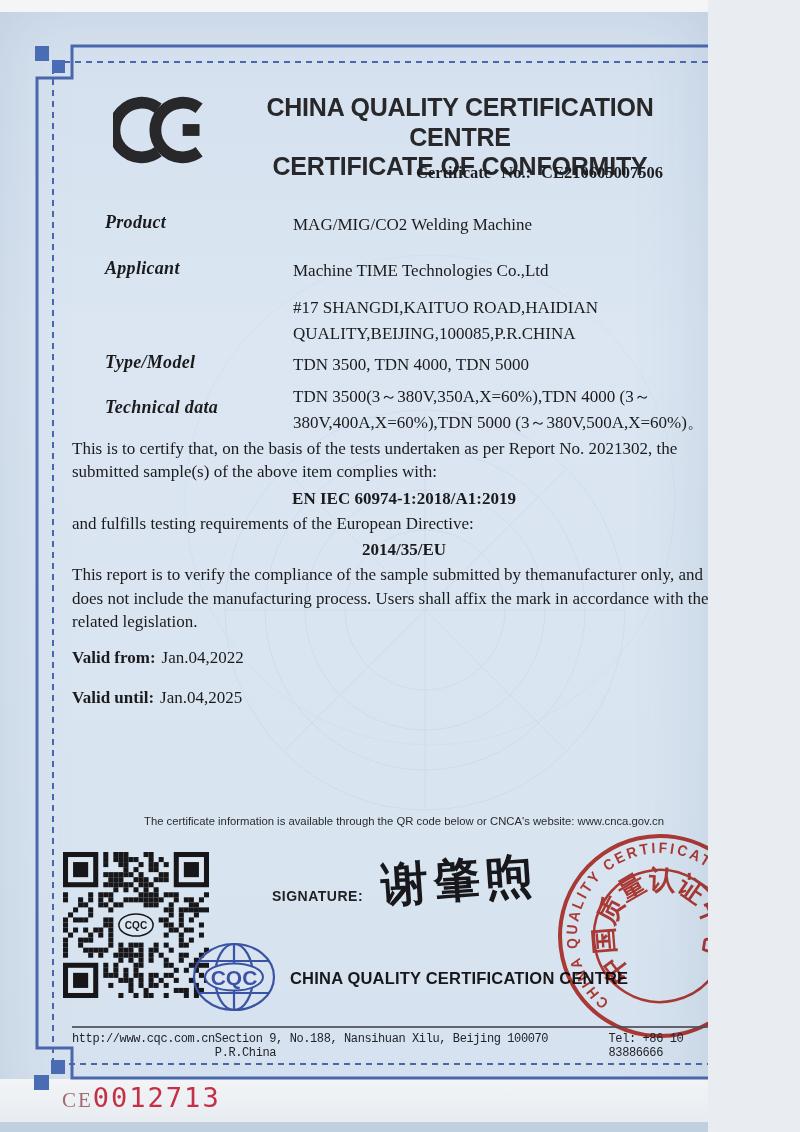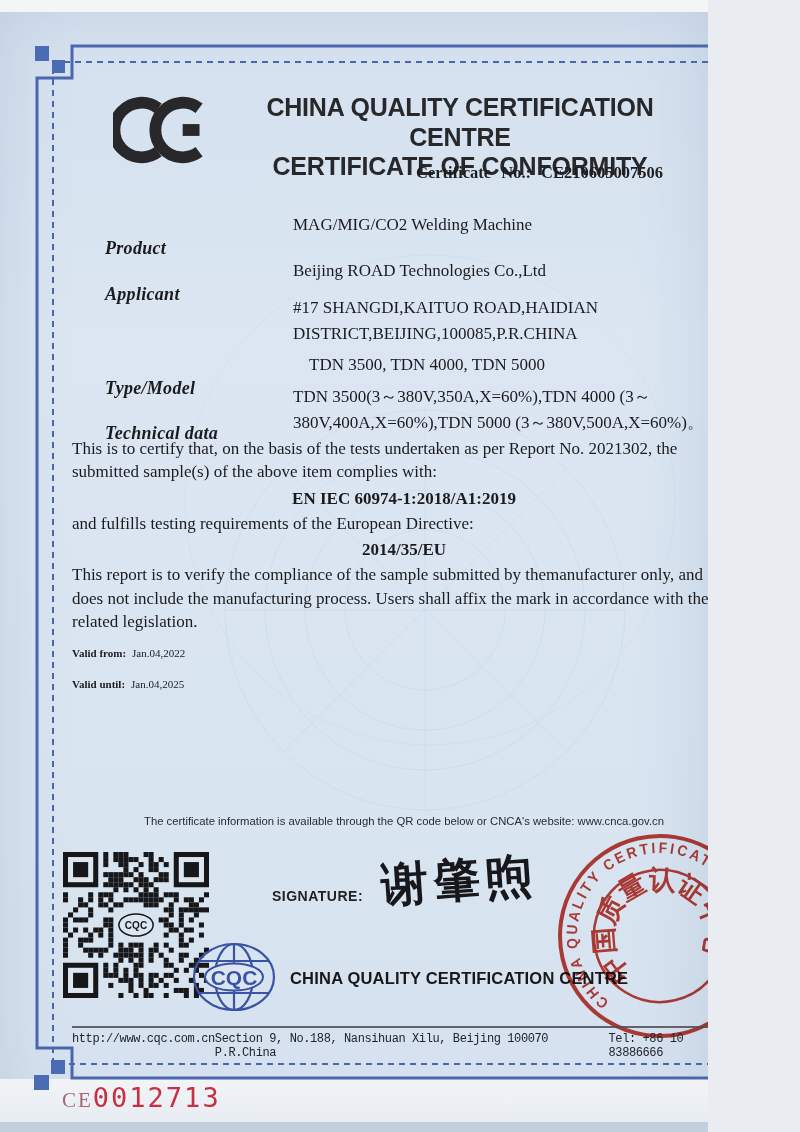--- a/index.html
+++ b/index.html
@@ -12,32 +12,32 @@
     background:linear-gradient(180deg,#f2f4f6,#e7ecf2);}
   .strip-edge{position:absolute;left:0;top:1122px;width:800px;height:10px;background:#c2cfdf;}
   svg.frame,svg.watermark{position:absolute;left:0;top:0;}
   .ce-mark{position:absolute;left:113px;top:92px;width:102px;height:76px;}
   .title{position:absolute;left:222px;top:93px;width:476px;text-align:center;
     font-family:"Liberation Sans",sans-serif;font-weight:bold;font-size:25px;
     letter-spacing:-.2px;line-height:1.18;color:#28282b;}
   .cert-no{position:absolute;left:416px;top:163px;font-size:16.5px;font-weight:bold;color:#1d1d20;}
   .cert-no .lbl{word-spacing:6px;margin-right:10px;}
   .row{position:absolute;left:105px;width:640px;display:flex;}
-  .row .lab{width:188px;font-weight:bold;font-style:italic;font-size:18px;letter-spacing:.3px;margin-top:26px;}
+  .row .lab{width:188px;font-weight:bold;font-style:italic;font-size:18px;letter-spacing:.3px;}
   .row .val{flex:1;font-size:17px;line-height:1.5;}
   .row-product{top:212px;}
   .row-applicant{top:258px;}
-  .row-type{top:352px;gap:16px;}
+  .row-type{top:352px;}
   .row-tech{top:384px;}
   .row-tech .lab{padding-top:13px;}
   .addr{margin-top:11px;line-height:1.55;}
   .bodyblock{position:absolute;left:72px;top:437px;width:664px;font-size:17px;line-height:1.37;}
   .bodyblock p{margin:0;}
   .center-bold{text-align:center;font-weight:bold;margin:3px 0 2px;}
-  .validline{margin-top:13px;font-size:11px;}
+  .validline{margin-top:13px;font-size:17px;}
   .validline .vl{font-weight:bold;}
   .validline .vv{margin-left:6px;}
   .qr-notice{position:absolute;left:72px;top:815px;width:664px;text-align:center;
     font-family:"Liberation Sans",sans-serif;font-size:11.3px;color:#2b2b2e;}
   .qr{position:absolute;left:63px;top:852px;width:146px;height:146px;}
   .sig-label{position:absolute;left:272px;top:888px;font-family:"Liberation Sans",sans-serif;
     font-weight:bold;font-size:14px;letter-spacing:.5px;color:#222;}
   .sig-name{position:absolute;left:381px;top:849px;font-size:47px;font-weight:600;
     letter-spacing:5px;color:#17171c;transform:rotate(-4deg);
     font-family:"DejaVu Sans",sans-serif;}
@@ -108,24 +108,24 @@
   </div>
 
   <div class="row row-product">
     <div class="lab">Product</div>
     <div class="val">MAG/MIG/CO2 Welding Machine</div>
   </div>
 
   <div class="row row-applicant">
     <div class="lab">Applicant</div>
     <div class="val">
-      <div>Beijing ROAD Technologies Co.,Ltd</div>
+      <div>Machine TIME Technologies Co.,Ltd</div>
       <div class="addr">
         <div>#17 SHANGDI,KAITUO ROAD,HAIDIAN</div>
-        <div>DISTRICT,BEIJING,100085,P.R.CHINA</div>
+        <div>QUALITY,BEIJING,100085,P.R.CHINA</div>
       </div>
     </div>
   </div>
 
   <div class="row row-type">
     <div class="lab">Type/Model</div>
     <div class="val">TDN 3500, TDN 4000, TDN 5000</div>
   </div>
 
   <div class="row row-tech">

